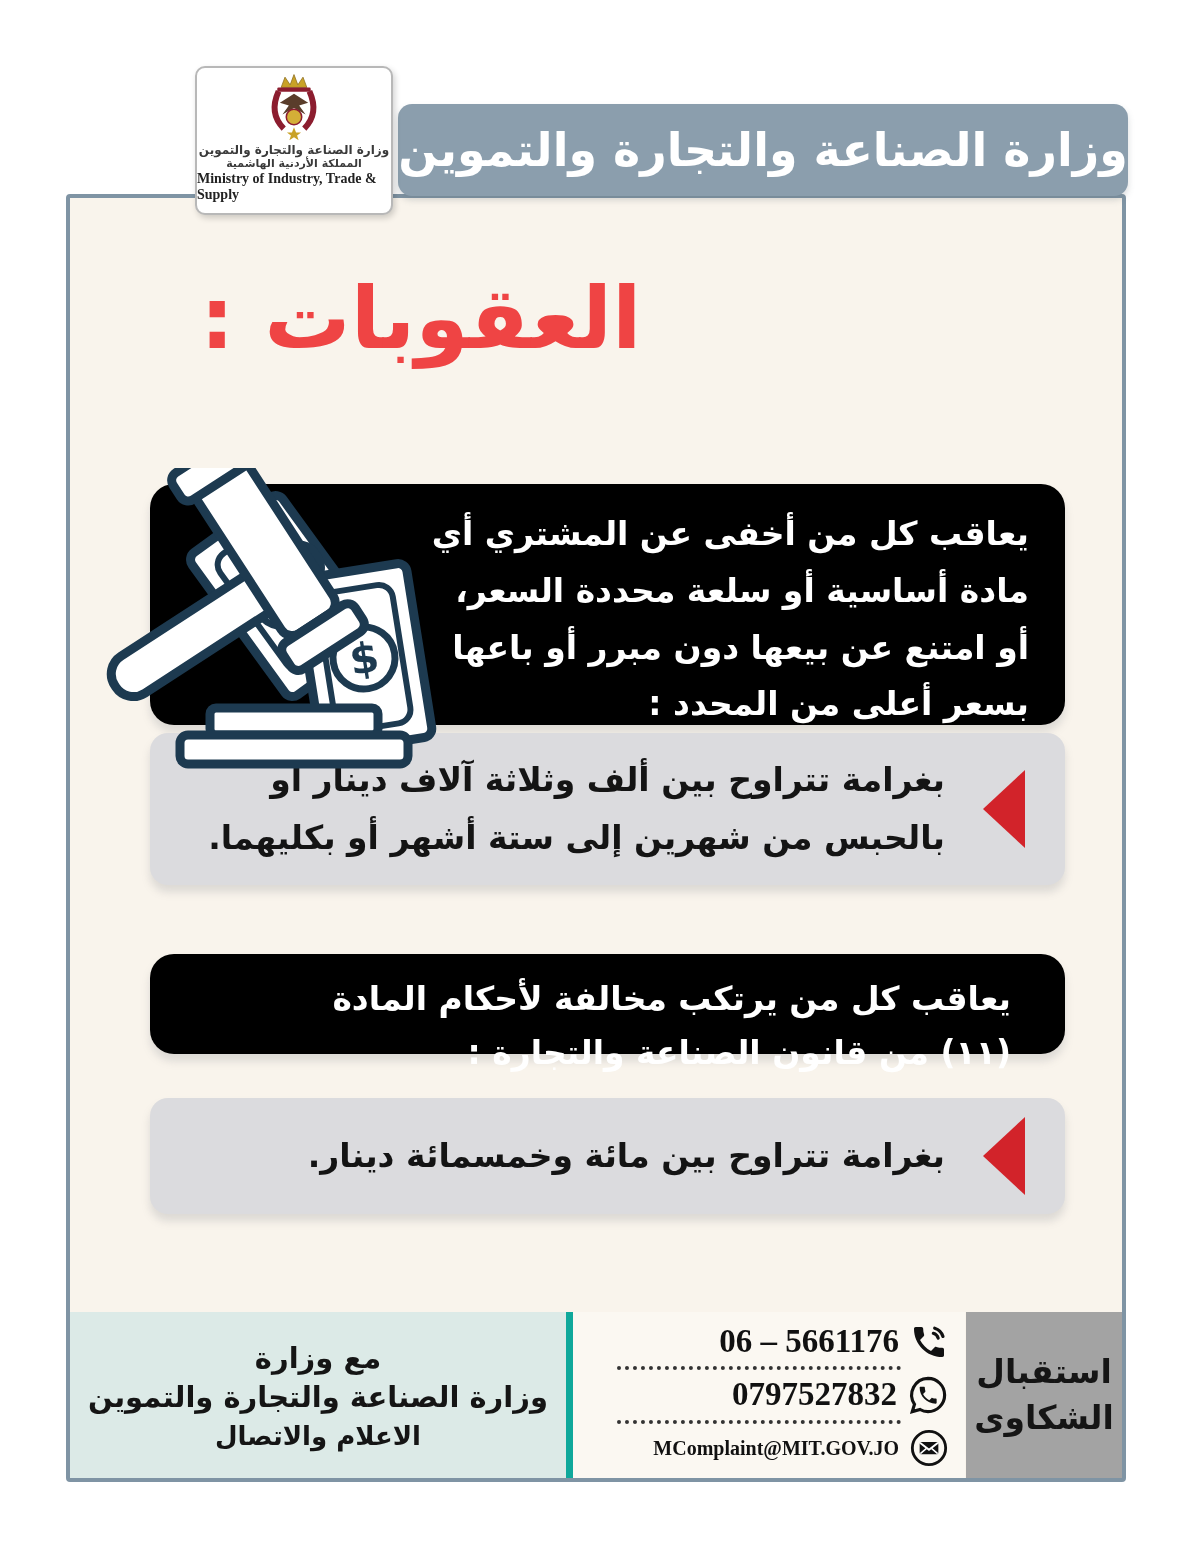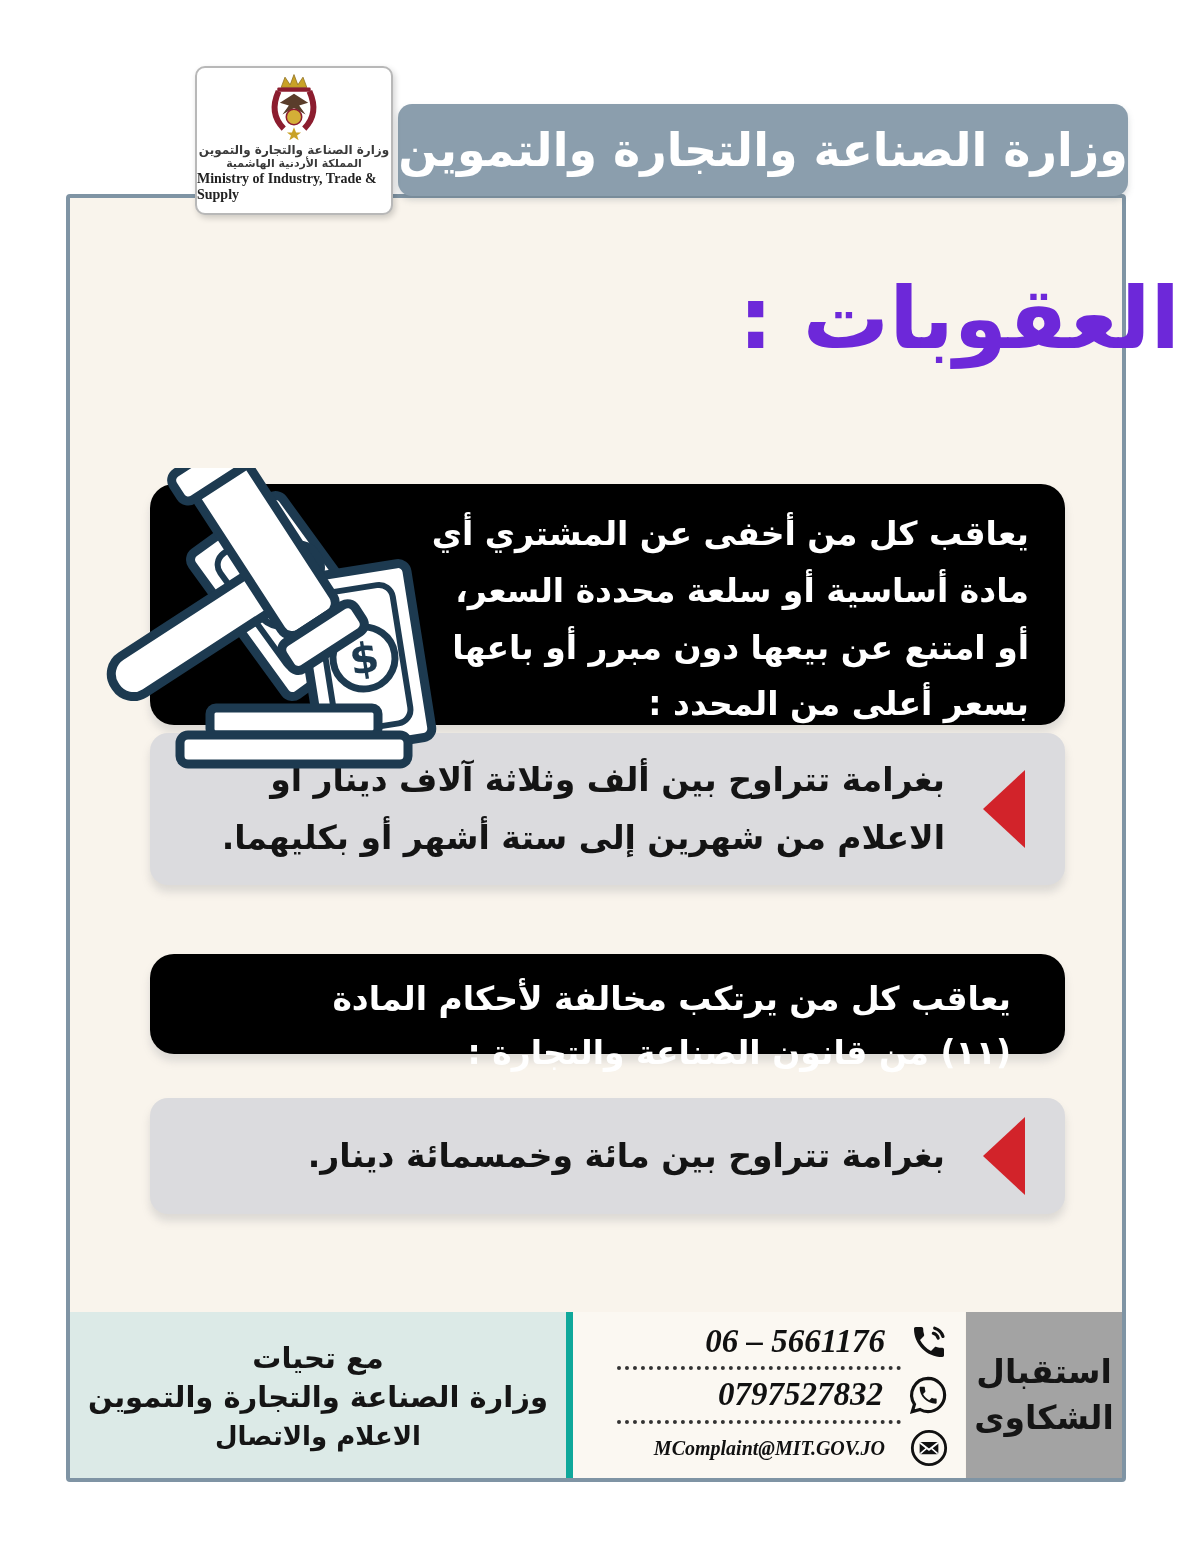--- a/index.html
+++ b/index.html
@@ -19,22 +19,22 @@
 
   .logo-box { position:absolute; left:195px; top:66px; width:198px; height:149px;
               background:#ffffff; border:2px solid #b8b8b8; border-radius:10px; z-index:5;
               display:flex; flex-direction:column; align-items:center; justify-content:flex-start;
               padding-top:4px; box-shadow:2px 3px 6px rgba(0,0,0,.18); }
   .logo-ar1 { font-size:12px; color:#3a3a3a; font-weight:bold; direction:rtl; line-height:1.15; }
   .logo-ar2 { font-size:11px; color:#3a3a3a; font-weight:bold; direction:rtl; line-height:1.15; }
   .logo-en  { font-family:"Liberation Serif", serif; font-size:14px; font-weight:bold; color:#222; margin-top:1px; }
 
   
-  .main-title { position:absolute; left:200px; top:268px; width:980px; text-align:right;
-                font-size:86px; font-weight:bold; color:#6d28d9; direction:rtl; letter-spacing:1px; }
+  .main-title { position:absolute; left:200px; top:268px; width:980px; text-align:left;
+                font-size:86px; font-weight:bold; color:#ef4444; direction:rtl; letter-spacing:1px; }
 
   
   .panel { position:absolute; left:150px; width:915px; box-shadow:0 7px 9px rgba(120,125,130,.22); }
   .panel.dark  { background:#000000; border-radius:24px; }
   .panel.light { background:#dbdbde; border-radius:18px; }
 
   .p1 { top:484px; height:241px; }
   .p2 { top:733px; height:152px; }
   .p3 { top:954px; height:100px; }
   .p4 { top:1098px; height:116px; }
@@ -58,21 +58,21 @@
   .f-cell { position:absolute; top:1312px; height:166px; }
   .f-left { left:70px; width:496px; background:#dceae7;
             display:flex; flex-direction:column; align-items:center; justify-content:center;
             direction:rtl; text-align:center; }
   .f-left .g1 { font-size:29px; font-weight:bold; color:#151515; line-height:1.35; }
   .f-left .g2 { font-size:29px; font-weight:bold; color:#151515; line-height:1.35; }
   .f-left .g3 { font-size:26px; font-weight:bold; color:#151515; margin-top:4px; }
   .f-div  { left:566px; width:7px; background:#0fa89b; position:absolute; top:1312px; height:166px; }
   .f-mid  { left:573px; width:392px; background:#fbf8f2;
             display:flex; flex-direction:column; justify-content:center; padding:6px 10px; }
-  .contact-row { display:flex; align-items:center; justify-content:flex-end; gap:24px; height:50px; padding-right:6px;font-style:italic; }
+  .contact-row { display:flex; align-items:center; justify-content:flex-end; gap:10px; height:50px; padding-right:6px; }
   .contact-row .num { font-family:"Liberation Serif", "DejaVu Serif", serif; font-weight:bold;
                       font-size:33px; color:#111; }
   .contact-row .email { font-family:"Liberation Serif", "DejaVu Serif", serif; font-weight:bold;
                         font-size:20px; color:#111; }
   .dot-sep { border-bottom:4px dotted #333; margin:1px 54px 1px 34px; height:0; }
   .f-right { left:966px; width:156px; background:#a3a3a3;
              display:flex; align-items:center; justify-content:center; text-align:center;
              font-size:33px; font-weight:bold; color:#151515; direction:rtl; line-height:1.4; }
 </style>
 </head>
@@ -125,34 +125,34 @@
       <rect x="162" y="-36" width="62" height="180" rx="13"></rect>
       <rect x="150" y="-58" width="86" height="32" rx="9"></rect>
       <rect x="150" y="144" width="86" height="32" rx="9"></rect>
     </g>
     <rect x="158" y="240" width="168" height="27" rx="6"></rect>
     <rect x="128" y="267" width="228" height="29" rx="8"></rect>
   </svg>
 
   <div class="panel light p2">
     <div class="marker"></div>
-    <div class="penalty-text">بغرامة تتراوح بين ألف وثلاثة آلاف دينار أو الاعلام من شهرين إلى ستة أشهر أو بكليهما.</div>
+    <div class="penalty-text">بغرامة تتراوح بين ألف وثلاثة آلاف دينار أو بالحبس من شهرين إلى ستة أشهر أو بكليهما.</div>
   </div>
 
   <div class="panel dark p3">
     <div class="statement-text">يعاقب كل من يرتكب مخالفة لأحكام المادة (١١) من قانون الصناعة والتجارة :</div>
   </div>
 
   <div class="panel light p4">
     <div class="marker"></div>
     <div class="penalty-text">بغرامة تتراوح بين مائة وخمسمائة دينار.</div>
   </div>
 
   <div class="f-cell f-left">
-    <div class="g1">مع تحيات</div>
+    <div class="g1">مع وزارة</div>
     <div class="g2">وزارة الصناعة والتجارة والتموين</div>
     <div class="g3">الاعلام والاتصال</div>
   </div>
 
   <div class="f-div"></div>
 
   <div class="f-cell f-mid">
     <div class="contact-row">
       <span class="num">06 – 5661176</span>
       <svg width="40" height="40" viewBox="0 0 24 24">

